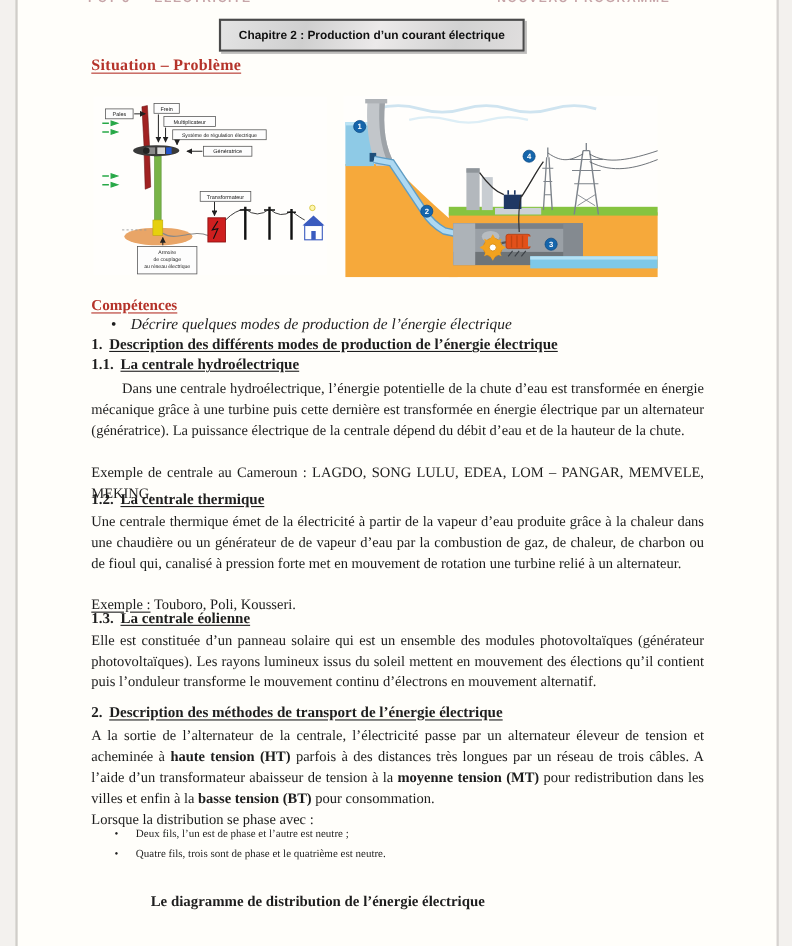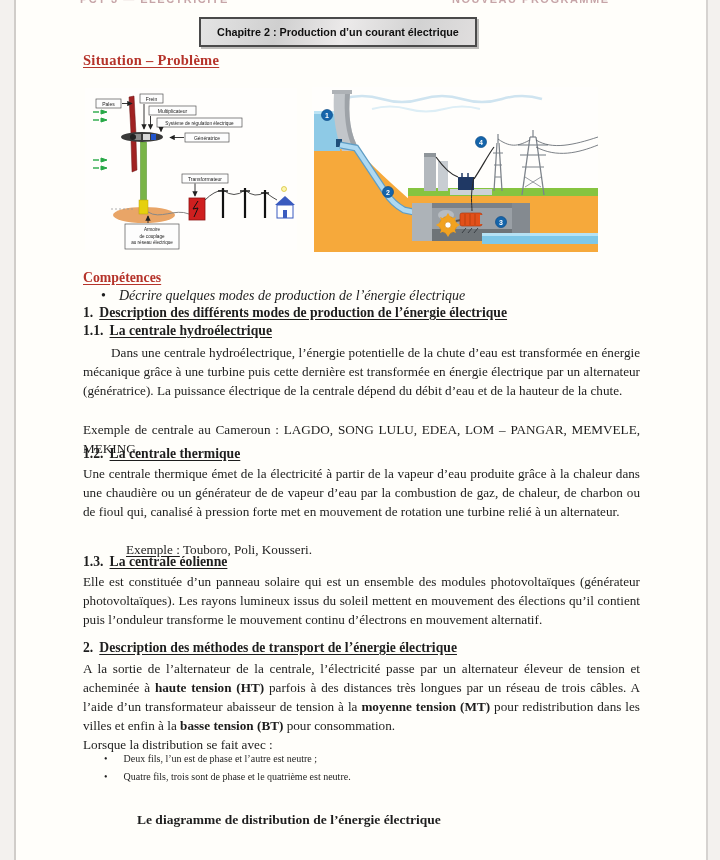--- a/index.html
+++ b/index.html
@@ -24,21 +24,21 @@
   .red-heading{color:#b5332a;font-weight:bold;text-decoration:underline;text-underline-offset:2px;}
   .situation{position:absolute;left:83px;top:52px;font-size:14.5px;letter-spacing:.3px;}
   .competences{position:absolute;left:83px;top:270px;font-size:13.8px;}
   .bullet-italic{position:absolute;left:101px;top:288px;font-size:14px;font-style:italic;}
   .bullet-italic .dot{font-style:normal;margin-right:13px;}
   .heading{position:absolute;left:83px;font-size:13.7px;white-space:nowrap;}
   .h-num{font-weight:bold;margin-right:6px;}
   .h-title{font-weight:bold;text-decoration:underline;text-underline-offset:2px;}
   .para{position:absolute;left:83px;width:557px;text-align:justify;font-size:13.2px;line-height:19px;color:#1c1c1c;}
   .indent{text-indent:28px;}
-  .ul{text-decoration:underline;text-underline-offset:2px;margin-left:43px;}
+  .ul{text-decoration:underline;text-underline-offset:2px;}
   .list-item{position:absolute;left:104px;font-size:10px;}
   .list-item .dot{margin-right:16px;}
   .closing{position:absolute;left:137px;top:812px;font-size:13.5px;font-weight:bold;}
   svg text{font-family:"Liberation Sans",sans-serif;}
   .figure{position:absolute;background:#fffefc;}
 </style>
 </head>
 <body>
 
 <div id="page">
@@ -273,21 +273,21 @@
   </div>
 
   <div class="heading" style="top:640px;">
     <span class="h-num">2.</span><span class="h-title">Description des méthodes de transport de l’énergie électrique</span>
   </div>
   <div class="para" style="top:659px;">
     <span>A la sortie de l’alternateur de la centrale, l’électricité passe par un alternateur éleveur de tension et acheminée à </span><strong>haute tension (HT)</strong><span> parfois à des distances très longues par un réseau de trois câbles. A l’aide d’un transformateur abaisseur de tension à la </span><strong>moyenne tension (MT)</strong><span> pour redistribution dans les villes et enfin à la </span><strong>basse tension (BT)</strong><span> pour consommation.</span>
   </div>
 
   <div class="para" style="top:735px;text-align:left;">
-    <span>Lorsque la distribution se fait avec :</span>
+    <span>Lorsque la distribution se phase avec :</span>
   </div>
   <div class="list-item" style="top:753px;">
     <span class="dot">•</span><span>Deux fils, l’un est de phase et l’autre est neutre ;</span>
   </div>
   <div class="list-item" style="top:771px;">
     <span class="dot">•</span><span>Quatre fils, trois sont de phase et le quatrième est neutre.</span>
   </div>
   <div class="closing">Le diagramme de distribution de l’énergie électrique</div>
 </div>
 

